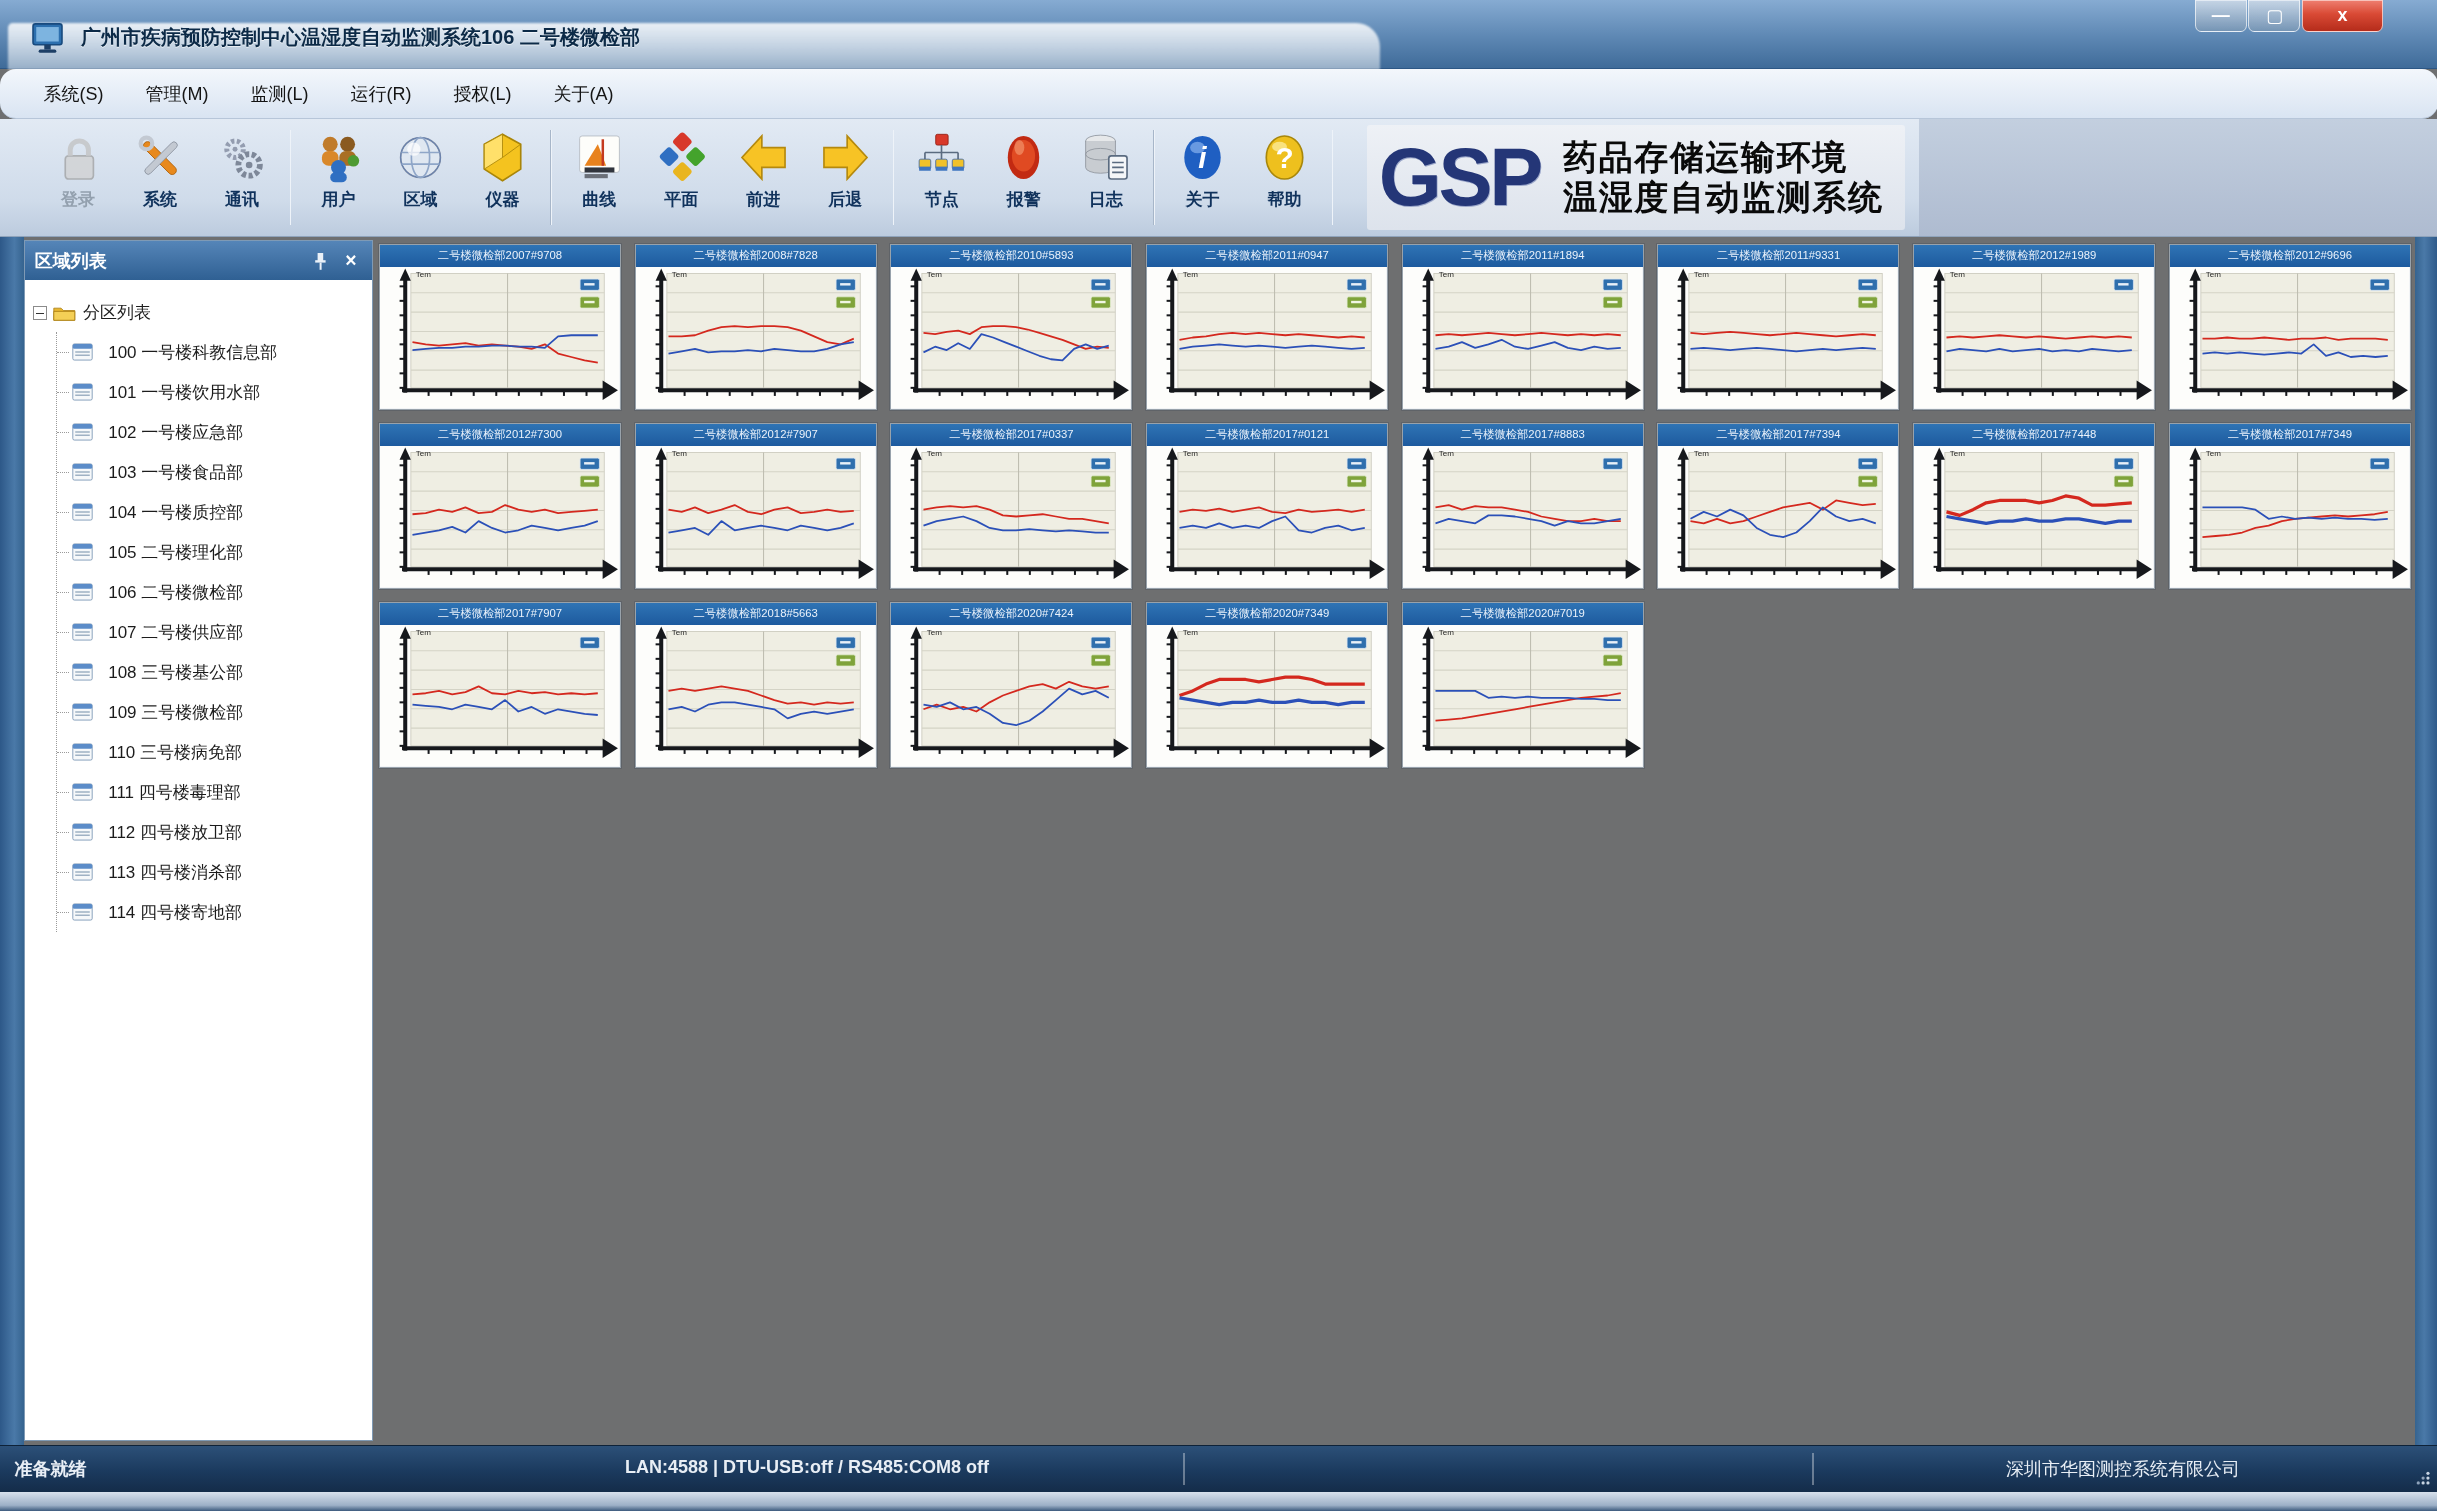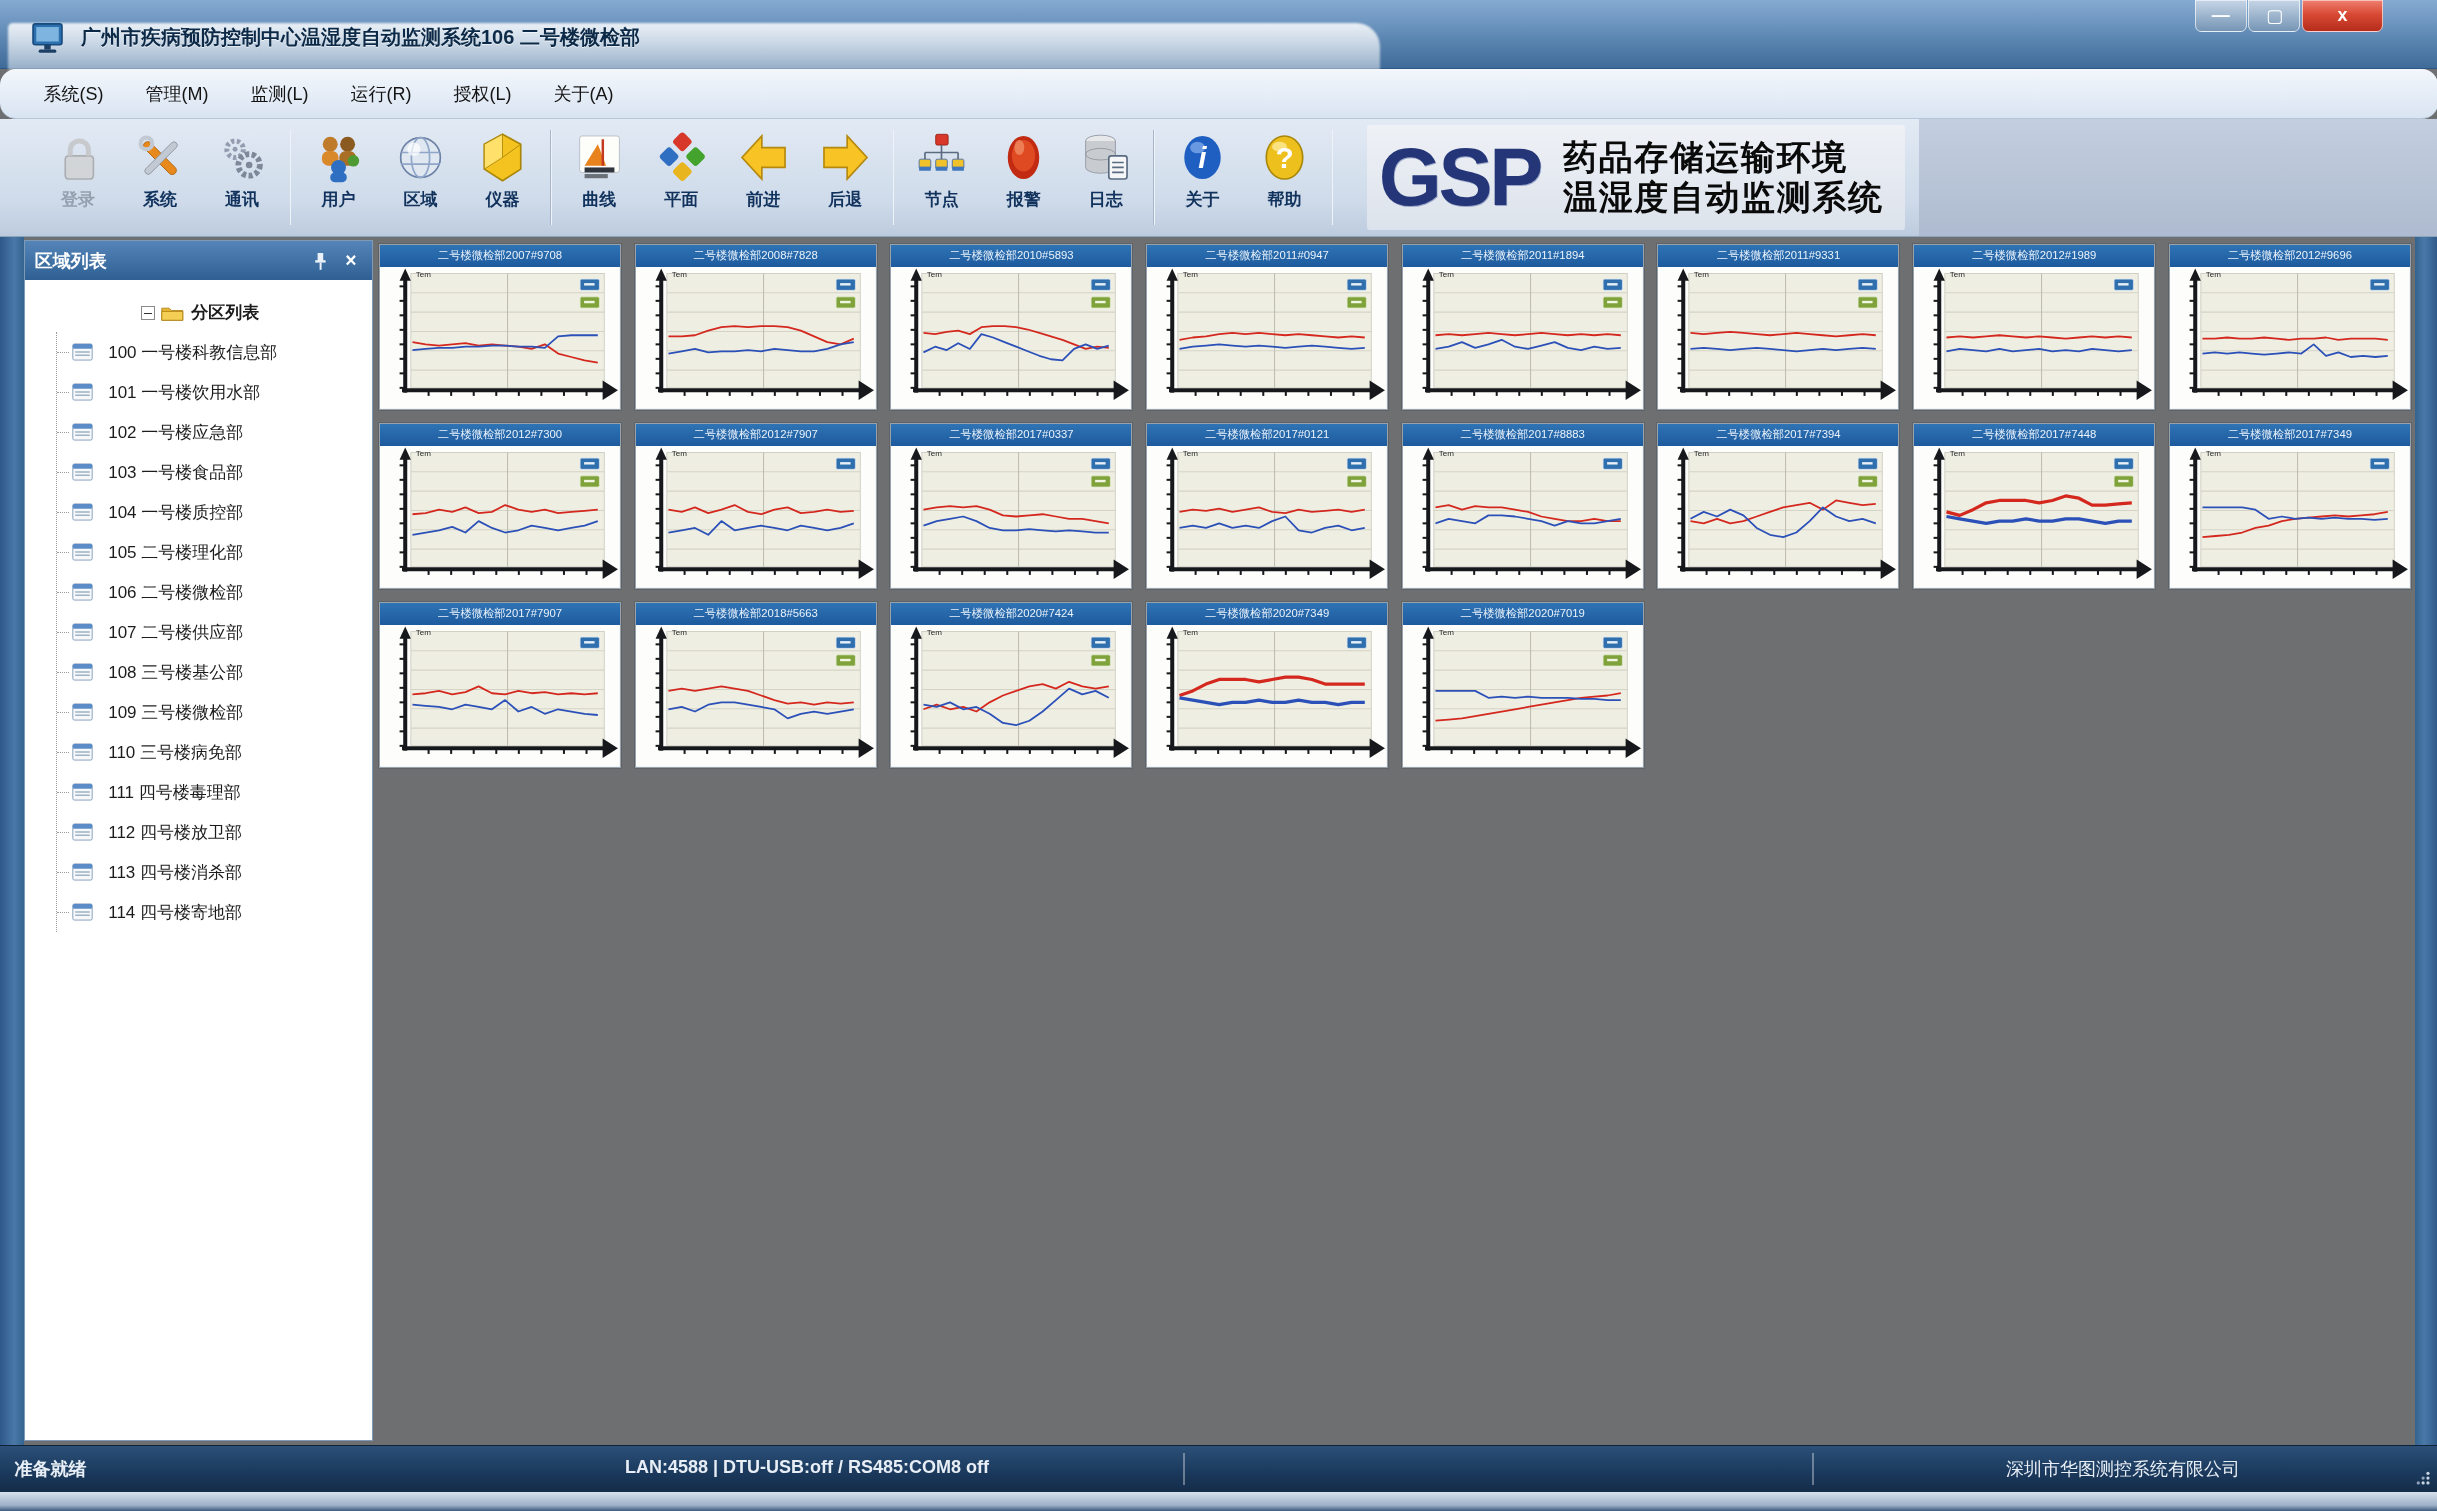--- a/index.html
+++ b/index.html
@@ -59,21 +59,21 @@
 
   
   .sidebar{position:absolute;left:24px;top:3.2px;width:349px;height:1201px;background:#fff;
     border:0.8px solid #7f9ab5;}
   .sb-head{height:39px;background:linear-gradient(180deg,#5585b8,#2f6093);display:flex;
     align-items:center;padding:0 9.7px;color:#fff;}
   .sb-title{font-size:18px;font-weight:bold;flex:1;}
   .sb-pin{width:24px;height:24px;margin-right:8px;}
   .sb-close{font-size:19.4px;font-weight:bold;color:#fff;width:22.6px;text-align:center;}
   .tree{padding:13px 4.8px 0 8px;font-size:17px;color:#1c1c1c;}
-  .tree-root{display:flex;align-items:center;height:39px;font-weight:bold;justify-content:center;}
+  .tree-root{display:flex;align-items:center;height:39px;font-weight:normal;}
   .expander{width:13.7px;height:13.7px;border:0.8px solid #8b8b8b;background:#fff;position:relative;margin-right:6.5px;}
   .expander::after{content:"";position:absolute;left:2.4px;top:5.7px;width:7.3px;height:1.6px;background:#333;}
   .tree-kids{margin-left:23.4px;border-left:0.8px dotted #9a9a9a;padding-left:0;}
   .tree-item{display:flex;align-items:center;height:40px;position:relative;padding-left:14.5px;gap:8px;}
   .tree-item::before{content:"";position:absolute;left:0;top:19.4px;width:11.3px;border-top:0.8px dotted #9a9a9a;}
   .tree-item .doc{width:21px;height:18px;margin-right:7.3px;flex:none;}
   .folder{width:22.6px;height:18px;margin-right:7.3px;}
 
   
   .grid{position:absolute;left:379px;top:6.5px;display:grid;

